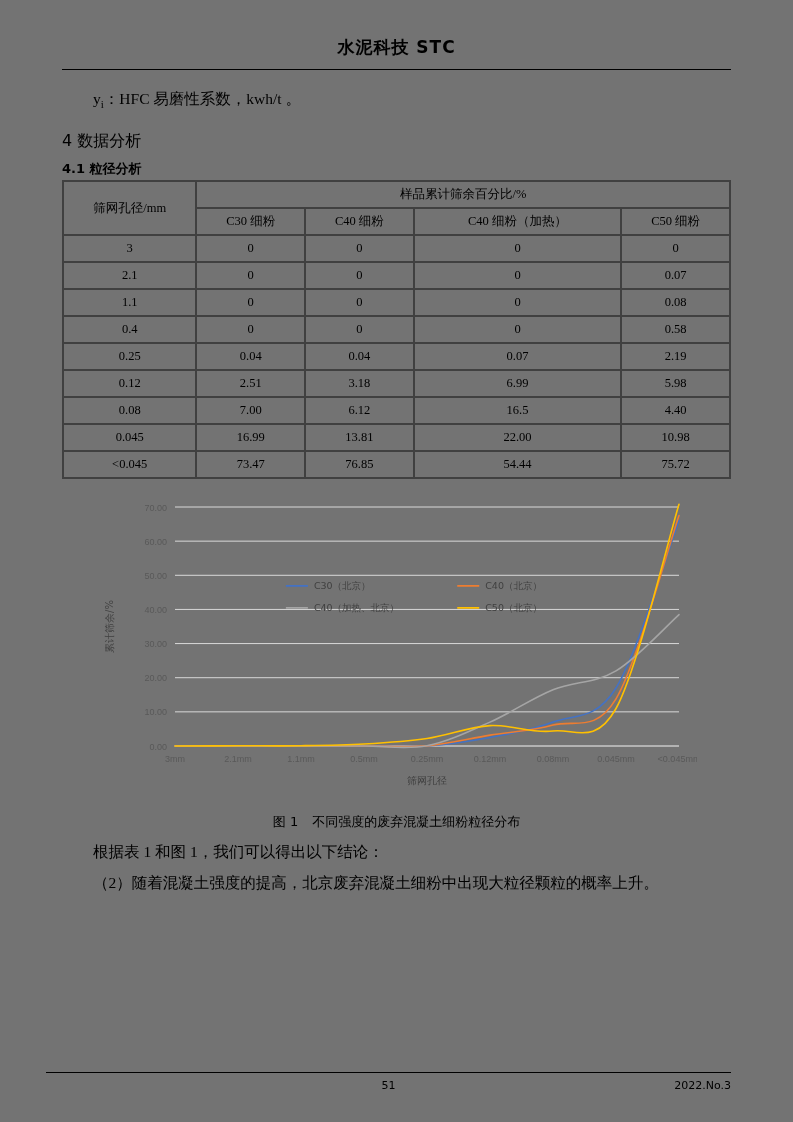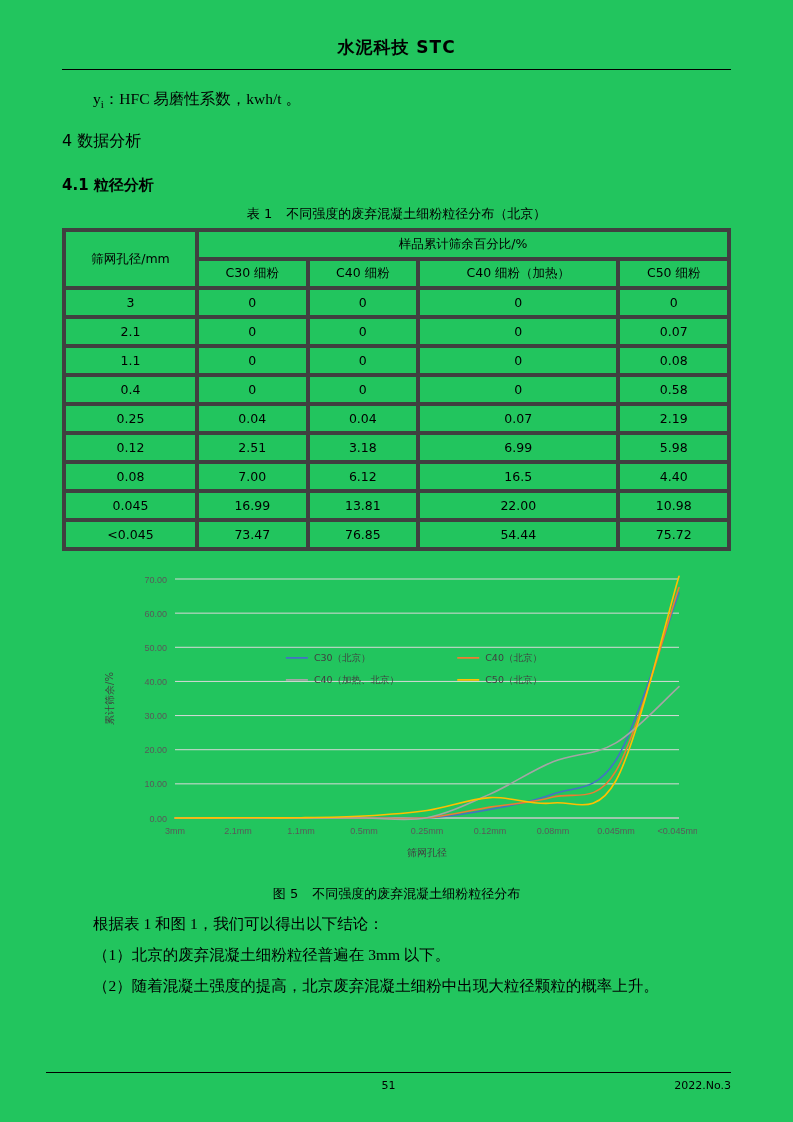--- a/index.html
+++ b/index.html
@@ -7,21 +7,21 @@
     padding: 0;
     background: #b0b0b0;
   }
   body {
     font-family: "Liberation Serif", serif;
   }
   .page {
     position: relative;
     width: 793px;
     height: 1122px;
-    background: #22c55e;
+    background: #737373;
     margin: 0 auto;
     overflow: hidden;
     box-sizing: border-box;
   }
   .content {
     position: absolute;
     left: 62px;
     right: 62px;
     top: 36px;
   }
@@ -54,22 +54,22 @@
   .heading1 {
     font-family: "DejaVu Sans", sans-serif;
     font-weight: normal;
     font-size: 16px;
     margin-top: 12px;
     margin-bottom: 2px;
   }
   .heading2 {
     font-family: "DejaVu Sans", sans-serif;
     font-weight: bold;
-    font-size: 15px;
-    margin-top: 24px;
+    font-size: 13px;
+    margin-top: 8px;
     margin-bottom: 2px;
   }
   .para {
     font-size: 15.5px;
     line-height: 31px;
     text-indent: 2em;
     text-align: justify;
   }
   .table-caption, .fig-caption {
     text-align: center;
@@ -80,24 +80,25 @@
   }
   .table-caption .cap-gap { display:inline-block; width: 14px; }
   
   table.data {
     border-collapse: collapse;
     width: 100%;
     font-size: 12.5px;
     font-family: "DejaVu Sans", sans-serif;
   }
   table.data th, table.data td {
-    border: 4px solid #404040;
+    border: 2px solid #404040;
     text-align: center;
     padding: 3px 2px;
     height: 19px;
+    font-family: Liberation Serif, serif;
   }
   table.data th {
     font-weight: normal;
   }
   .col-first { width: 20%; }
   
   .chart-wrap {
     position: relative;
     height: 310px;
     margin-top: 14px;
@@ -140,23 +141,20 @@
     <div class="header-rule"></div>
 
     <div class="line indent2">
       <span>y</span><span class="sub">i</span><span>：HFC 易磨性系数，kwh/t 。</span>
     </div>
 
     <div class="heading1">4  数据分析</div>
     <div class="heading2">4.1 粒径分析</div>
 
 
-    <div class="table-caption">
-      <span>表 1</span><span class="cap-gap"></span><span>不同强度的废弃混凝土细粉粒径分布（北京）</span>
-    </div>
 
     <table class="data">
       <thead>
         <tr>
           <th class="col-first" rowspan="2">筛网孔径/mm</th>
           <th colspan="4">样品累计筛余百分比/%</th>
         </tr>
         <tr>
           <th>C30 细粉</th>
           <th>C40 细粉</th>
@@ -270,25 +268,24 @@
           <line x1="360.24" y1="92.87" x2="382.24" y2="92.87" stroke="#ed7d31" stroke-width="1.8"></line>
           <text x="388.24" y="96.37" font-size="9.5" fill="#404040" font-family="&quot;DejaVu Sans&quot;, sans-serif">C40（北京）</text>
           <line x1="188.88" y1="114.87" x2="210.88" y2="114.87" stroke="#a5a5a5" stroke-width="1.8"></line>
           <text x="216.88" y="118.37" font-size="9.5" fill="#404040" font-family="&quot;DejaVu Sans&quot;, sans-serif">C40（加热、北京）</text>
           <line x1="360.24" y1="114.87" x2="382.24" y2="114.87" stroke="#ffc000" stroke-width="1.8"></line>
           <text x="388.24" y="118.37" font-size="9.5" fill="#404040" font-family="&quot;DejaVu Sans&quot;, sans-serif">C50（北京）</text>
         </svg>
     </div>
 
     <div class="fig-caption">
-      <span>图 5</span><span class="cap-gap" style="display:inline-block;width:14px;"></span><span>不同强度的废弃混凝土细粉粒径分布</span>
+      <span>图 1</span><span class="cap-gap" style="display:inline-block;width:14px;"></span><span>不同强度的废弃混凝土细粉粒径分布</span>
     </div>
 
     <div class="para">根据表 1 和图 1，我们可以得出以下结论：</div>
-    <div class="para">（1）北京的废弃混凝土细粉粒径普遍在 3mm 以下。</div>
     <div class="para">（2）随着混凝土强度的提高，北京废弃混凝土细粉中出现大粒径颗粒的概率上升。</div>
 
   </div>
 
   <div class="footer">
     <div class="footer-rule"></div>
     <div class="footer-row">
       <div class="footer-center">51</div>
       <div class="footer-right">2022.No.3</div>
     </div>

